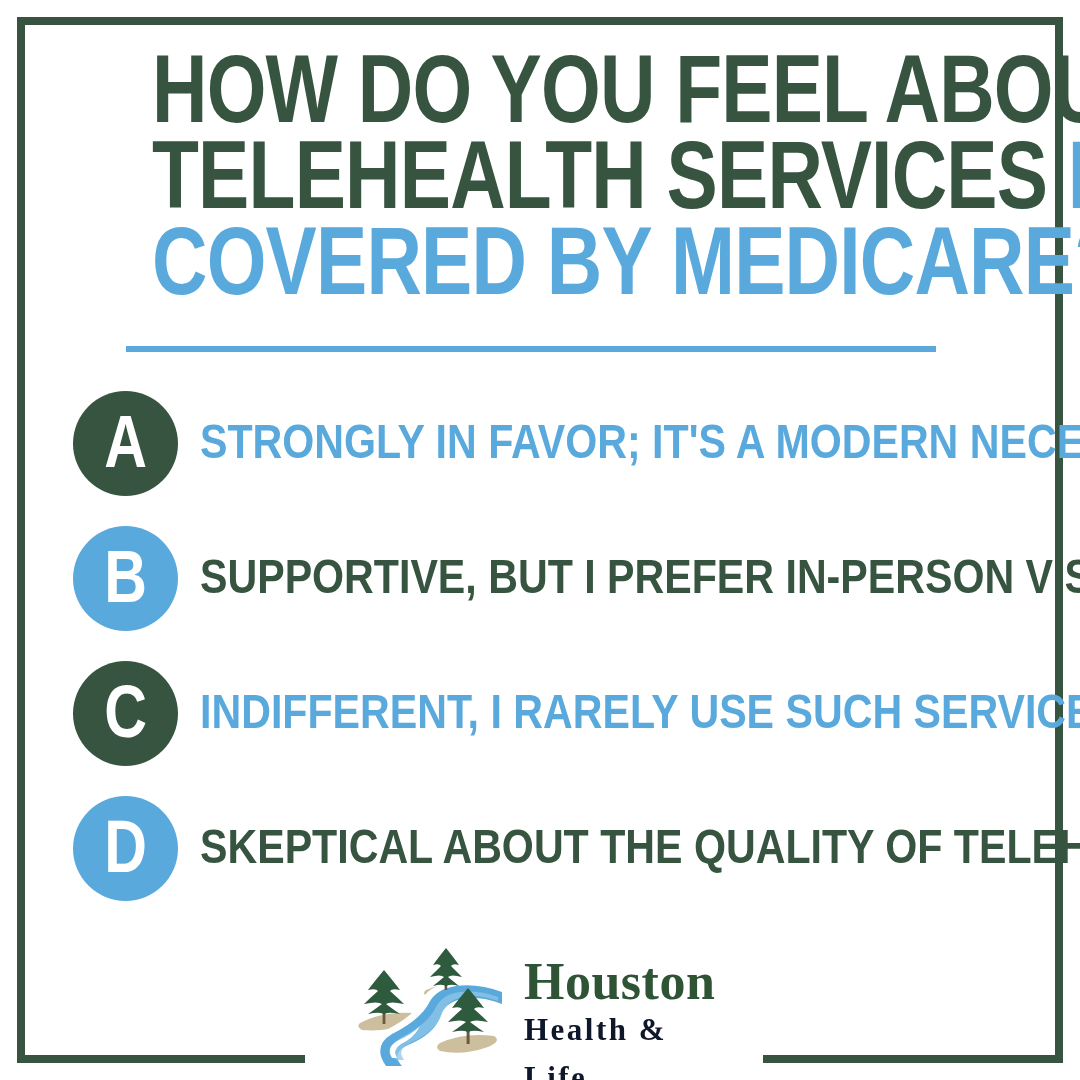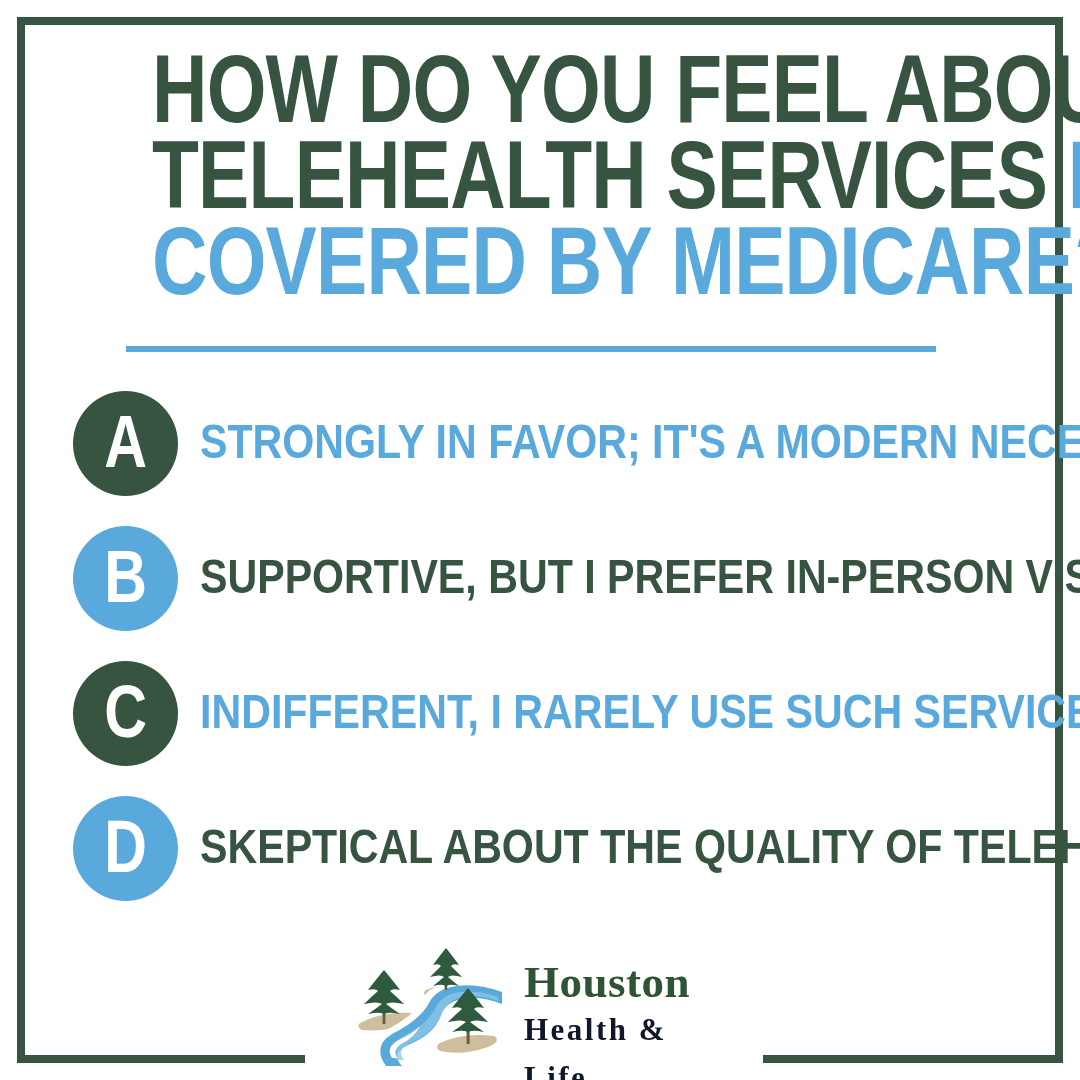--- a/index.html
+++ b/index.html
@@ -127,21 +127,21 @@
     height: 118px;
   }
   .logo-words {
     position: absolute;
     left: 172px;
     top: 10px;
   }
   .logo-name {
     font-family: "Liberation Serif", serif;
     font-weight: 700;
-    font-size: 45px;
+    font-size: 52px;
     line-height: 48px;
     color: #2E5335;
     letter-spacing: 0.5px;
   }
   .logo-tag {
     font-family: "Liberation Serif", serif;
     font-weight: 700;
     font-size: 31px;
     line-height: 48px;
     color: #0f172a;

